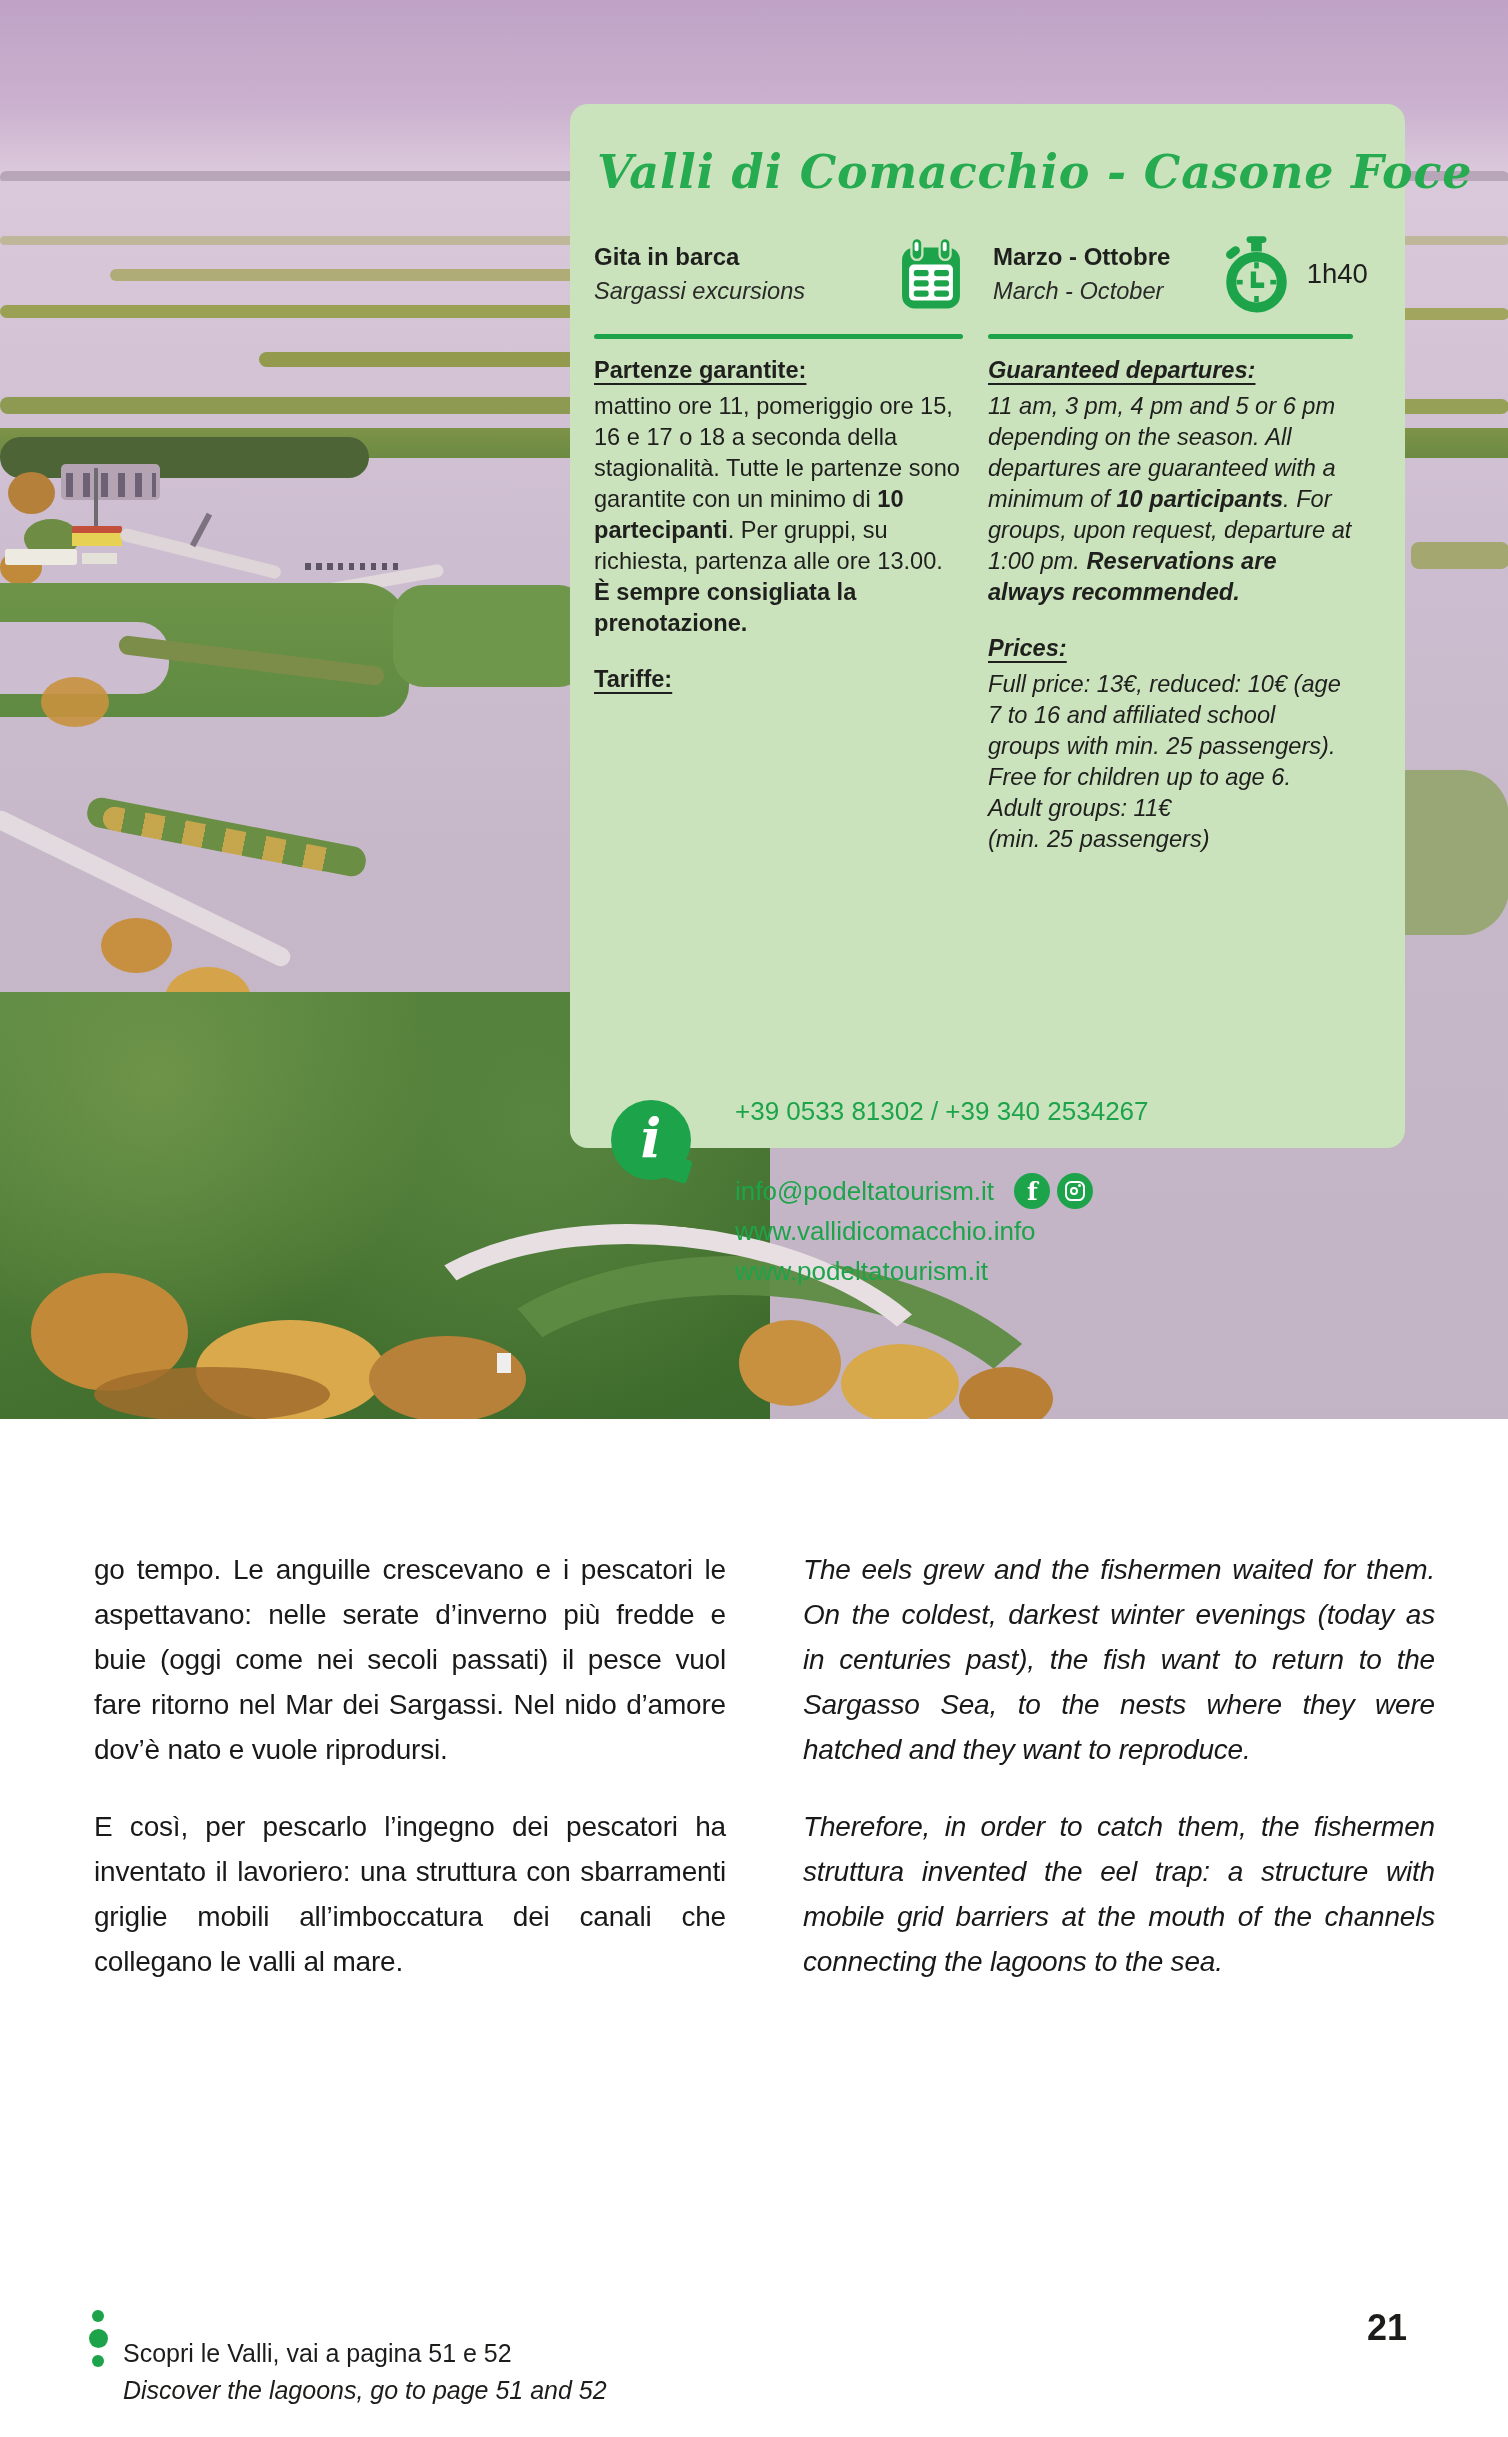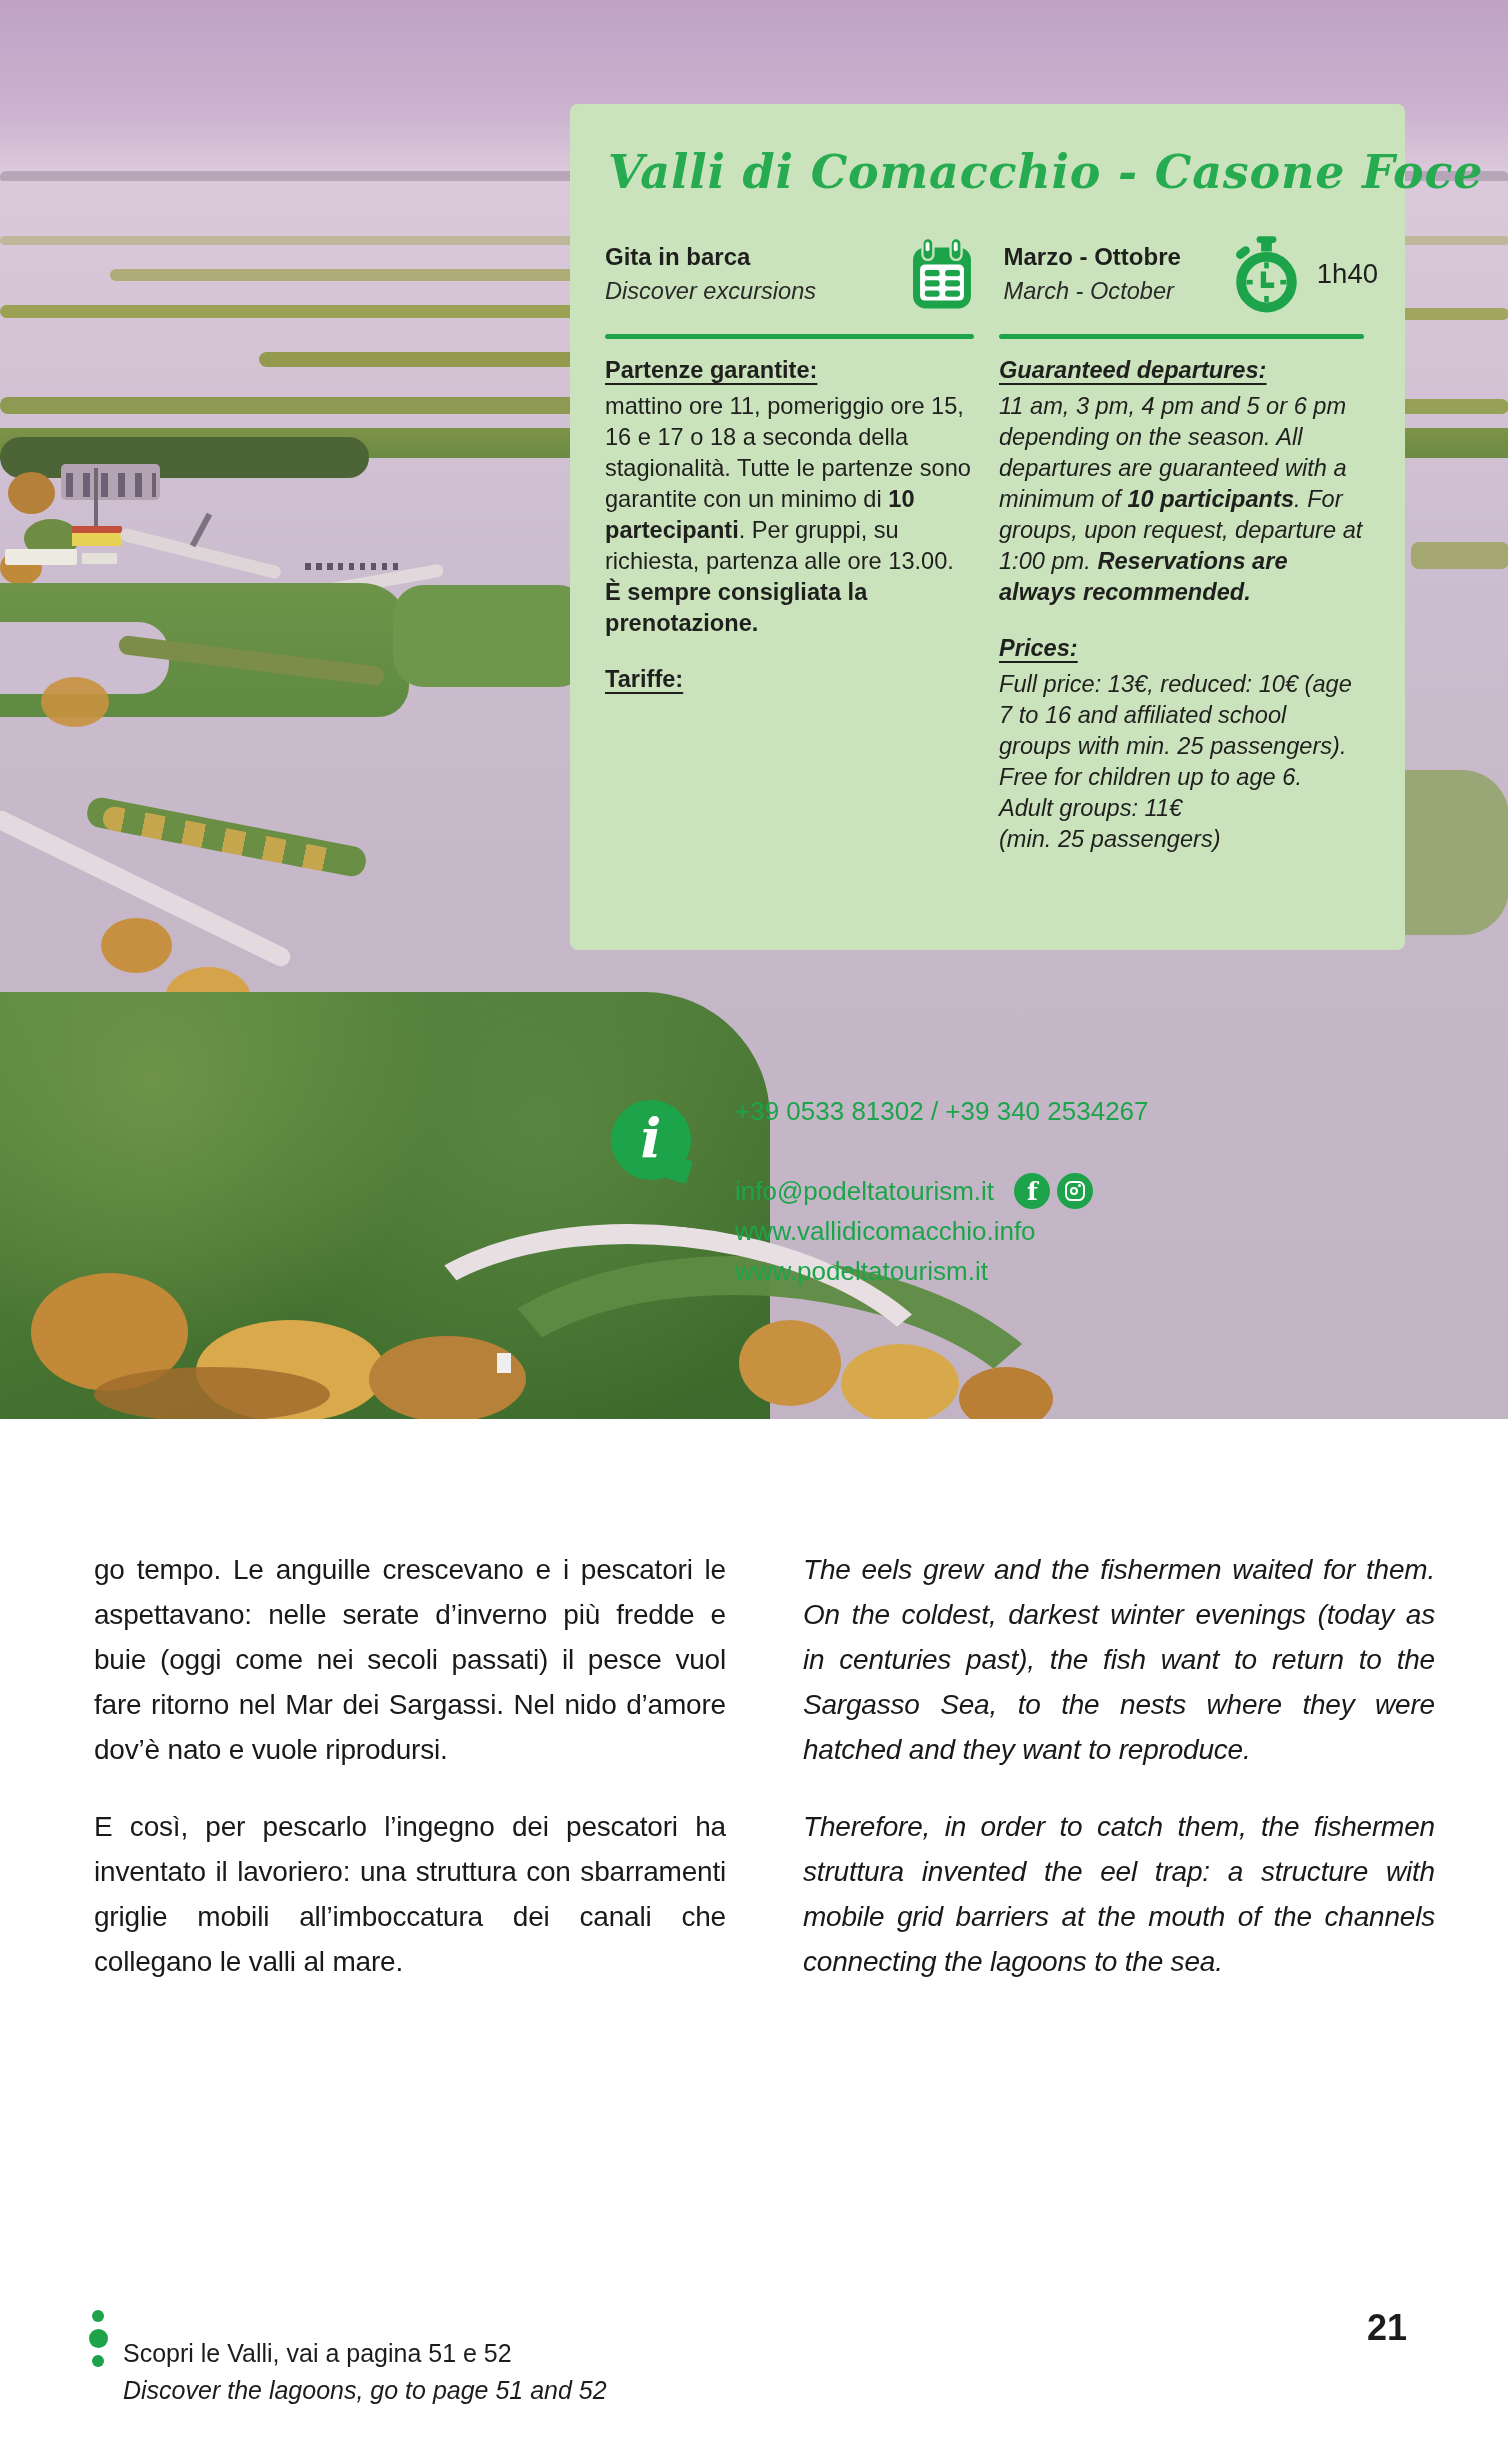--- a/index.html
+++ b/index.html
@@ -72,22 +72,22 @@
   .bC{left:369px;top:1336px;width:157px;height:86px;background:#b8813a;}
   .bD{left:94px;top:1367px;width:236px;height:55px;background:#a06c2c;opacity:.85;}
   .bE{left:739px;top:1320px;width:102px;height:86px;background:#c89140;}
   .bF{left:841px;top:1344px;width:118px;height:79px;background:#d8a94a;}
   .bG{left:959px;top:1367px;width:94px;height:63px;background:#b97f35;}
   .sign{left:497px;top:1353px;width:14px;height:20.4px;background:#eee;}
   .right-marsh{left:1336px;top:770px;width:173px;height:165px;background:#8aa05a;border-radius:47px;opacity:.75;}
   .right-strip{left:1411px;top:542px;width:98px;height:27px;background:#9aa358;opacity:.8;border-radius:7.9px;}
 
   
-  .card{position:absolute;left:570px;top:104px;width:835px;height:846px;background:var(--card-bg);
-        border-radius:8px;padding:28px 27px 0 35px;}
+  .card{position:absolute;left:570px;top:104px;width:835px;height:1044px;background:var(--card-bg);
+        border-radius:18px;padding:28px 27px 0 24px;}
   .card-title{font-family:"DejaVu Serif", serif;font-style:italic;font-weight:700;
         color:var(--title-green);font-size:46px;letter-spacing:0.8px;margin:12.6px 0 0 3.1px;white-space:nowrap;}
   .meta{display:flex;align-items:center;margin-top:36px;height:79px;}
   .meta .activity{width:308px;}
   .meta .season{width:229px;}
   .lbl-b{font-weight:700;font-size:24px;color:var(--ink);}
   .lbl-i{font-style:italic;font-size:23.6px;color:#2a2a28;margin-top:7px;}
   .cal-icon{width:58px;height:72px;margin-right:33px;flex:none;}
   .watch-icon{width:69px;height:79px;margin-right:15.7px;flex:none;}
   .duration{font-size:27.5px;color:var(--ink);font-weight:400;}
@@ -194,21 +194,21 @@
     <div class="right-marsh"></div>
     <div class="right-strip"></div>
   </div>
 
   <section class="card">
     <h1 class="card-title">Valli di Comacchio - Casone Foce</h1>
 
     <div class="meta">
       <div class="activity">
         <div class="lbl-b">Gita in barca</div>
-        <div class="lbl-i">Discover excursions</div>
+        <div class="lbl-i">Sargassi excursions</div>
       </div>
       <svg class="cal-icon" viewBox="0 0 74 92">
         <rect x="0" y="12" width="74" height="78" rx="16" fill="var(--accent)"></rect>
         <rect x="9" y="34" width="56" height="46" rx="6" fill="#ffffff"></rect>
         <rect x="12" y="0" width="14" height="28" rx="7" fill="var(--accent)" stroke="var(--card-bg)" stroke-width="3"></rect>
         <rect x="48" y="0" width="14" height="28" rx="7" fill="var(--accent)" stroke="var(--card-bg)" stroke-width="3"></rect>
         <rect x="16" y="5" width="5" height="12" rx="2.5" fill="#ffffff"></rect>
         <rect x="52" y="5" width="5" height="12" rx="2.5" fill="#ffffff"></rect>
         <rect x="15" y="41" width="19" height="8" rx="3" fill="var(--accent)"></rect>
         <rect x="41" y="41" width="19" height="8" rx="3" fill="var(--accent)"></rect>

